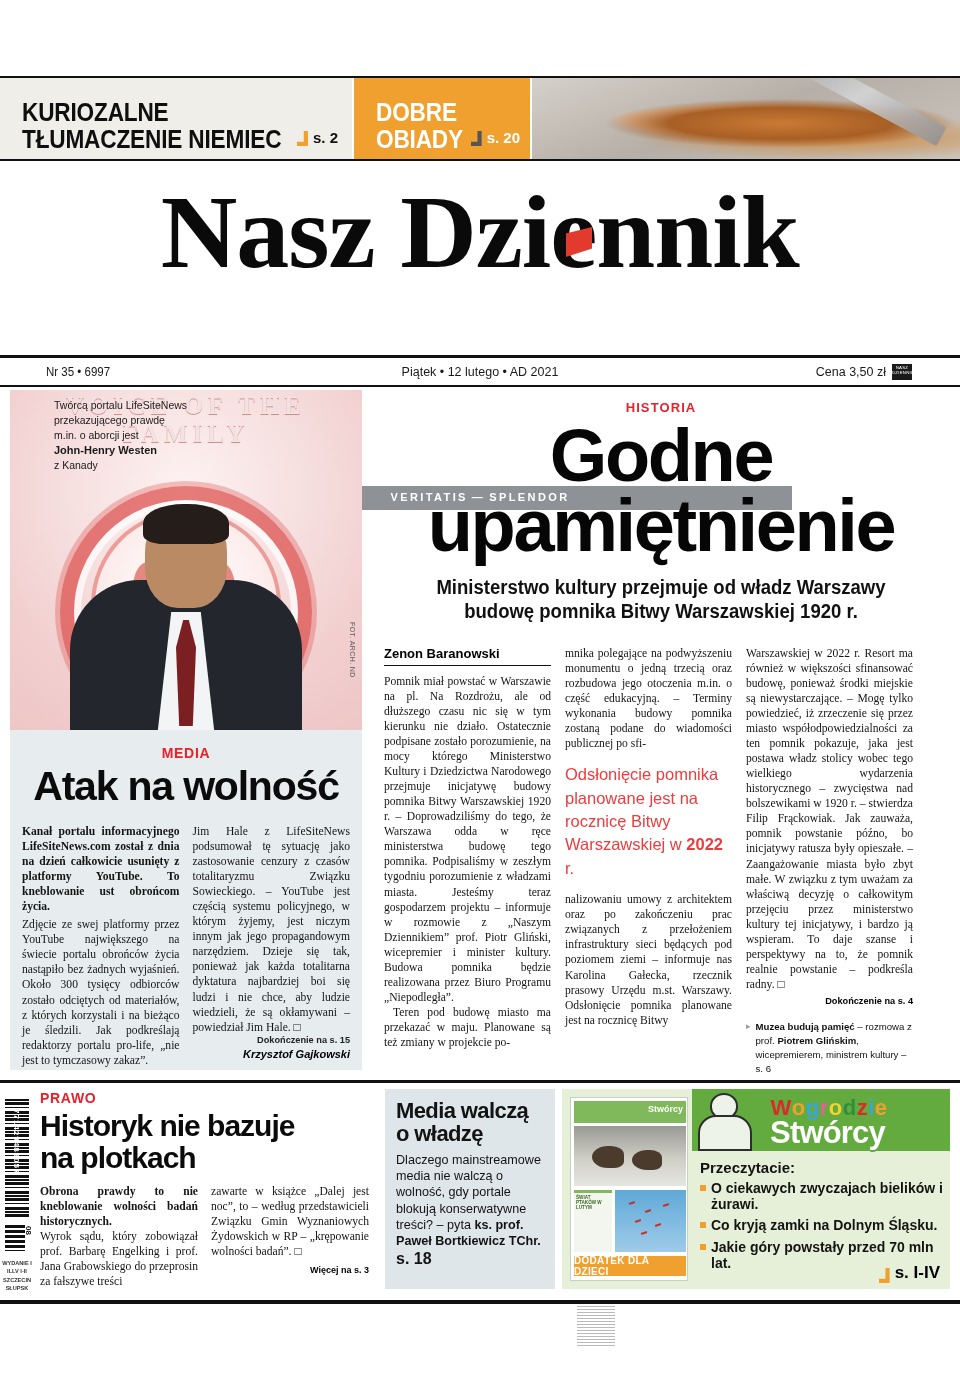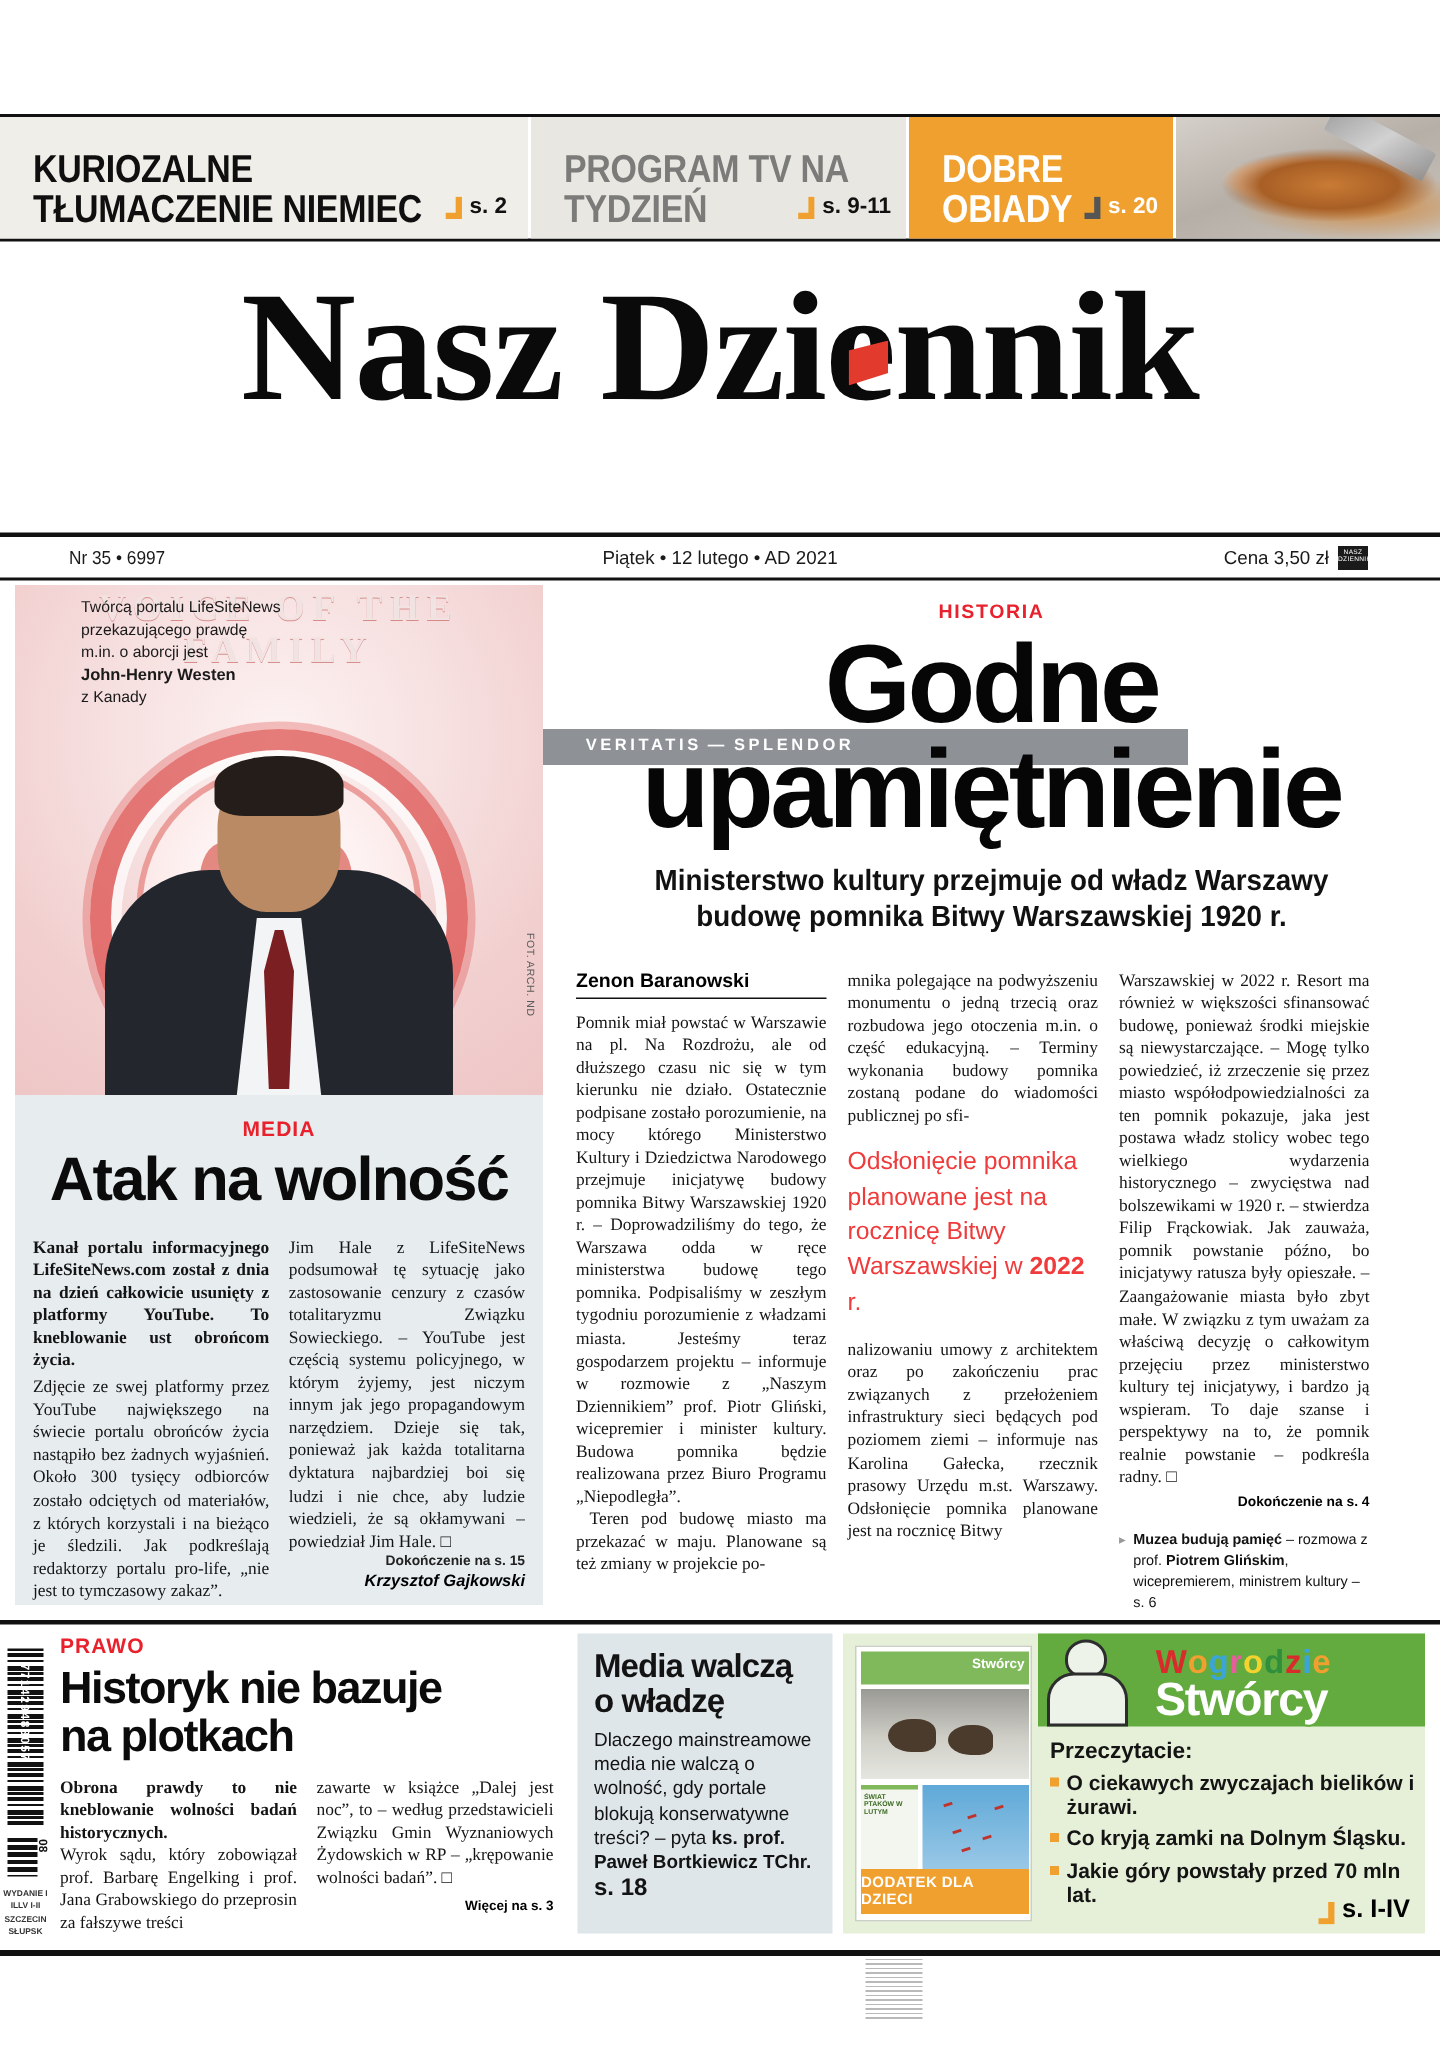--- a/index.html
+++ b/index.html
@@ -294,21 +294,21 @@
   .bgt-sky {
     position:absolute; left:44px; top:92px; width:71px; height:62px;
     background: linear-gradient(180deg,#5fa9d8 0%, #9fcbe8 100%);
   }
   .bgt-sky i { position:absolute; width:6px; height:2px; background:#c0332a; display:block; transform:rotate(-18deg); }
   .bgt-side { position:absolute; left:3px; top:92px; width:38px; height:62px; background:#f3f5ef; border-top:3px solid #7fb95b; }
   .bgt-side b { display:block; font-size:4.6px; color:#3c6b23; padding:2px 2px 0 2px; }
   .bgt-lines { position:absolute; left:3px; top:110px; width:38px; height:44px;
     background: repeating-linear-gradient(to bottom,#b9b9b9 0 1px, transparent 1px 3px); }
   .bgt-badge {
-    position:absolute; left:3px; bottom:4px; width:112px; height:30px;
+    position:absolute; left:3px; bottom:4px; width:112px; height:20px;
     background:#f0a02e; color:#fff; font-size:10px; font-weight:700;
     display:flex; align-items:center; justify-content:center; letter-spacing:.3px;
   }
   .bg-list { position:absolute; left:138px; top:70px; width:244px; }
   .bg-listtitle { font-size:15px; font-weight:700; color:#141414; margin-bottom:4px; }
   .bg-li { font-size:14px; font-weight:700; line-height:1.16; color:#141414; margin-bottom:5px; display:flex; gap:5px; }
   .bg-li .sq { width:6px; height:6px; background:#f0a02e; flex:0 0 6px; margin-top:5px; }
   .bg-pages {
     position:absolute; right:10px; bottom:6px; display:flex; align-items:flex-end; gap:5px;
     font-size:17px; font-weight:700;
@@ -319,27 +319,20 @@
 <body>
 
 <div class="page">
 
   <div class="promo-bar">
     <div class="promo-cell promo-a">
       <div class="promo-text">KURIOZALNE TŁUMACZENIE NIEMIEC</div>
       <div class="promo-page">
         <span class="flag-mark"></span>
         <span>s. 2</span>
-      </div>
-    </div>
-    <div class="promo-cell promo-b">
-      <div class="promo-text">PROGRAM TV NA TYDZIEŃ</div>
-      <div class="promo-page">
-        <span class="flag-mark"></span>
-        <span>s. 9-11</span>
       </div>
     </div>
     <div class="promo-cell promo-c">
       <div class="promo-text">DOBRE OBIADY</div>
       <div class="promo-page">
         <span class="flag-mark gray"></span>
         <span>s. 20</span>
       </div>
     </div>
     <div class="promo-cell promo-d">

